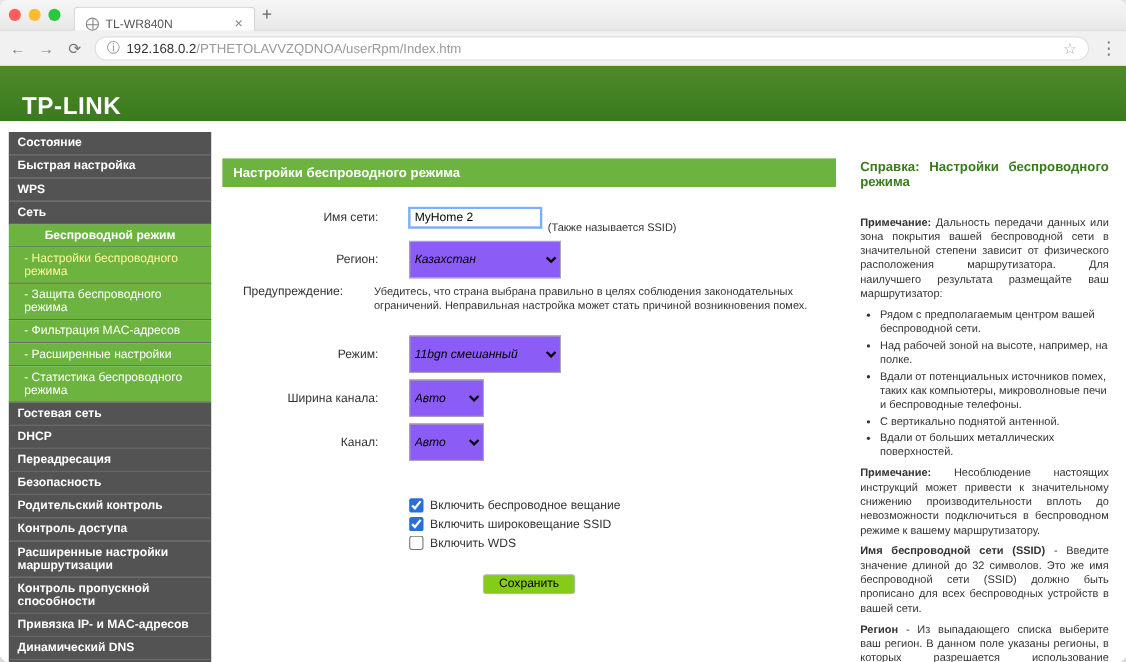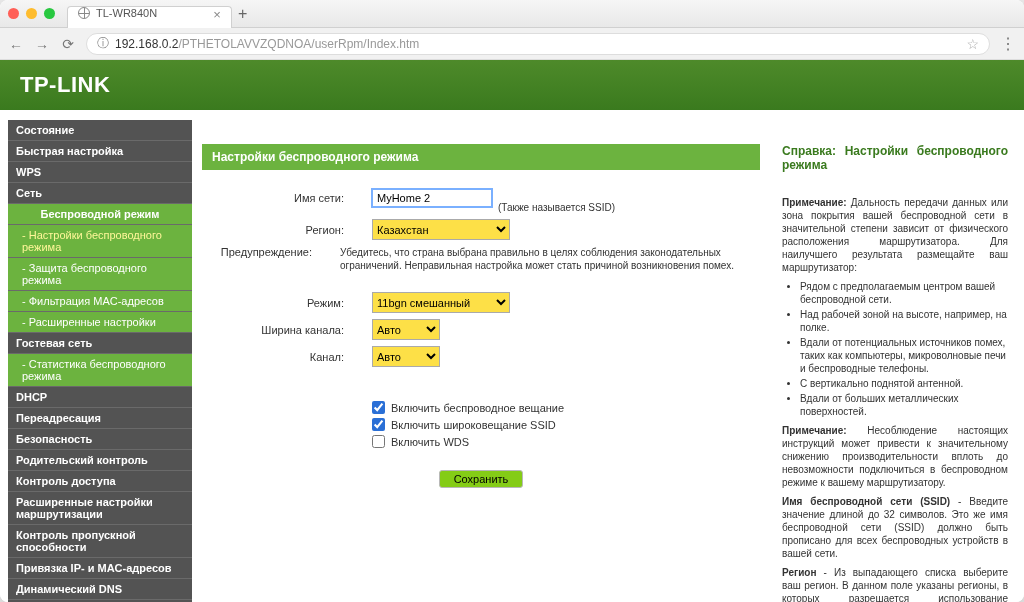--- a/index.html
+++ b/index.html
@@ -3,56 +3,56 @@
 <meta charset="utf-8">
 <style>
   * { box-sizing: border-box; margin: 0; padding: 0; }
   body { font-family: Arial, Helvetica, sans-serif; background: #f0f0f0; font-size: 11px; color: #333; }
   .window { width: 1024px; height: 602px; margin: 0 auto; background: #fff; border-radius: 8px; box-shadow: 0 10px 40px rgba(0,0,0,0.25); overflow: hidden; display: flex; flex-direction: column; }
   .titlebar { height: 28px; background: linear-gradient(#f6f6f6,#e8e8e8); display: flex; align-items: center; padding: 0 8px; border-bottom: 1px solid #d0d0d0; }
   .traffic { display: flex; gap: 7px; margin-right: 12px; }
   .dot { width: 11px; height: 11px; border-radius: 50%; }
   .dot.red { background: #ff5f57; } .dot.yellow { background: #febc2e; } .dot.green { background: #28c840; }
   .tabrow { flex: 1; display: flex; align-items: center; height: 100%; }
-  .tab { display: flex; align-items: flex-start; gap: 6px; padding: 0 10px; height: 22px; background: #fff; border: 1px solid #d0d0d0; border-bottom: none; border-radius: 4px 4px 0 0; font-size: 11px; color: #555; margin-top: 6px; }
+  .tab { display: flex; align-items: flex-end; gap: 6px; padding: 0 10px; height: 22px; background: #fff; border: 1px solid #d0d0d0; border-bottom: none; border-radius: 4px 4px 0 0; font-size: 11px; color: #555; margin-top: 6px; }
   .favicon { width: 12px; height: 12px; border: 1px solid #888; border-radius: 50%; position: relative; }
   .favicon::before, .favicon::after { content:''; position:absolute; background:#888; }
   .favicon::before { left:0; right:0; top:50%; height:1px; }
   .favicon::after { top:0; bottom:0; left:50%; width:1px; }
   .tab .x { color:#888; font-size: 13px; margin-left: 50px; cursor: pointer; }
   .newtab { width: 22px; text-align: center; font-size: 16px; color: #666; cursor: pointer; }
   .addrbar { height: 32px; background: #f1f1f1; border-bottom: 1px solid #ddd; display: flex; align-items: center; padding: 0 8px; gap: 10px; }
   .navicon { width: 16px; text-align: center; color: #777; font-size: 14px; cursor: pointer; }
   .url { flex: 1; height: 22px; background: #fff; border: 1px solid #ddd; border-radius: 11px; padding: 0 10px; display: flex; align-items: center; font-size: 12px; color: #999; }
   .url .host { color: #333; }
   .kebab { color:#777; font-size:16px; cursor:pointer; }
   .star { color:#aaa; font-size:14px; margin-left:auto; }
 
-  .banner { height: 50px; background: linear-gradient(#4e8a2a,#3a7a1e); display: flex; align-items: center; color: #fff; padding: 0 20px; }
+  .banner { height: 50px; background: linear-gradient(#4e8a2a,#3a7a1e); display: flex; align-items: flex-end; color: #fff; padding: 0 20px; }
   .logo { font-size: 22px; font-weight: bold; letter-spacing: 0.5px; }
   .bannersub { margin-left: auto; text-align: right; }
   .bannersub .line1 { font-size: 12px; font-weight: bold; }
   .bannersub .line2 { font-size: 10px; }
 
   .content { flex: 1; display: flex; overflow: hidden; background: #fff; padding: 10px 8px 0 8px; gap: 10px; }
   .sidebar { width: 184px; flex-shrink: 0; }
   .sidebar .item { background: #535353; color: #fff; font-size: 11px; font-weight: bold; padding: 4px 8px; border-bottom: 1px solid #6a6a6a; cursor: pointer; }
   .sidebar .item.selected { background: #6cb33f; text-align: center; }
   .sidebar .item.sub { background: #6cb33f; color:#fff; font-weight: normal; padding-left: 14px; }
   .sidebar .item.sub.active { color: #fff799; }
   .sidebar .item.sub::before { content: "- "; }
 
   .main { flex: 1; min-width: 0; overflow: hidden; padding-right: 4px; }
   .panelhead { background: #6cb33f; color: #fff; font-size: 12px; font-weight: bold; padding: 6px 10px; margin-top: 24px; }
   .form { padding: 12px 0 0 0; }
   .row { display: flex; align-items: center; margin-bottom: 6px; font-size: 11px; }
   .row .lbl { width: 170px; text-align: right; padding-right: 28px; color: #333; font-weight: normal; }
   .row .ctrl { display: flex; align-items: center; gap: 6px; }
   .row input[type=text] { width: 120px; height: 18px; border: 1px solid #7a9ac7; font-size: 11px; padding: 0 4px; background: #fff; }
-  .row select { height: 21px; font-size: 11px; border: 1px solid #aaa; background: #fde047; }
+  .row select { height: 34px; font-size: 11px; border: 1px solid #aaa; background: #8b5cf6; font-style: italic; }
   .hint { color: #333; font-size: 10px; margin-top: 20px; }
   .warn { font-size: 10px; color: #333; line-height: 1.3; padding-left: 0; }
   .gap { height: 14px; }
   .chk { display: flex; align-items: center; gap: 6px; font-size: 11px; margin-bottom: 4px; padding-left: 170px; }
   .chk input { accent-color: #2a6fd6; }
   .btnrow { text-align: center; padding: 18px 0; }
   .btn { font-size: 11px; padding: 2px 14px; background: #84cc16; border: 1px solid #b8b8b8; border-radius: 3px; cursor: pointer; }
 
   .help { width: 242px; flex-shrink: 0; font-size: 10px; color: #333; padding: 24px 8px 0 8px; overflow: hidden; text-align: justify; }
   .help h3 { font-size: 12px; color: #3a7a1e; margin-bottom: 24px; }
@@ -106,22 +106,22 @@
     <div class="sidebar" id="sidebar">
         <div class="item">Состояние</div>
         <div class="item">Быстрая настройка</div>
         <div class="item">WPS</div>
         <div class="item">Сеть</div>
         <div class="item selected">Беспроводной режим</div>
         <div class="item sub active">Настройки беспроводного режима</div>
         <div class="item sub">Защита беспроводного режима</div>
         <div class="item sub">Фильтрация MAC-адресов</div>
         <div class="item sub">Расширенные настройки</div>
+        <div class="item sub">Статистика беспроводного режима</div>
         <div class="item">Гостевая сеть</div>
-        <div class="item sub">Статистика беспроводного режима</div>
         <div class="item">DHCP</div>
         <div class="item">Переадресация</div>
         <div class="item">Безопасность</div>
         <div class="item">Родительский контроль</div>
         <div class="item">Контроль доступа</div>
         <div class="item">Расширенные настройки маршрутизации</div>
         <div class="item">Контроль пропускной способности</div>
         <div class="item">Привязка IP- и MAC-адресов</div>
         <div class="item">Динамический DNS</div>
         <div class="item">Поддержка IPv6</div>

